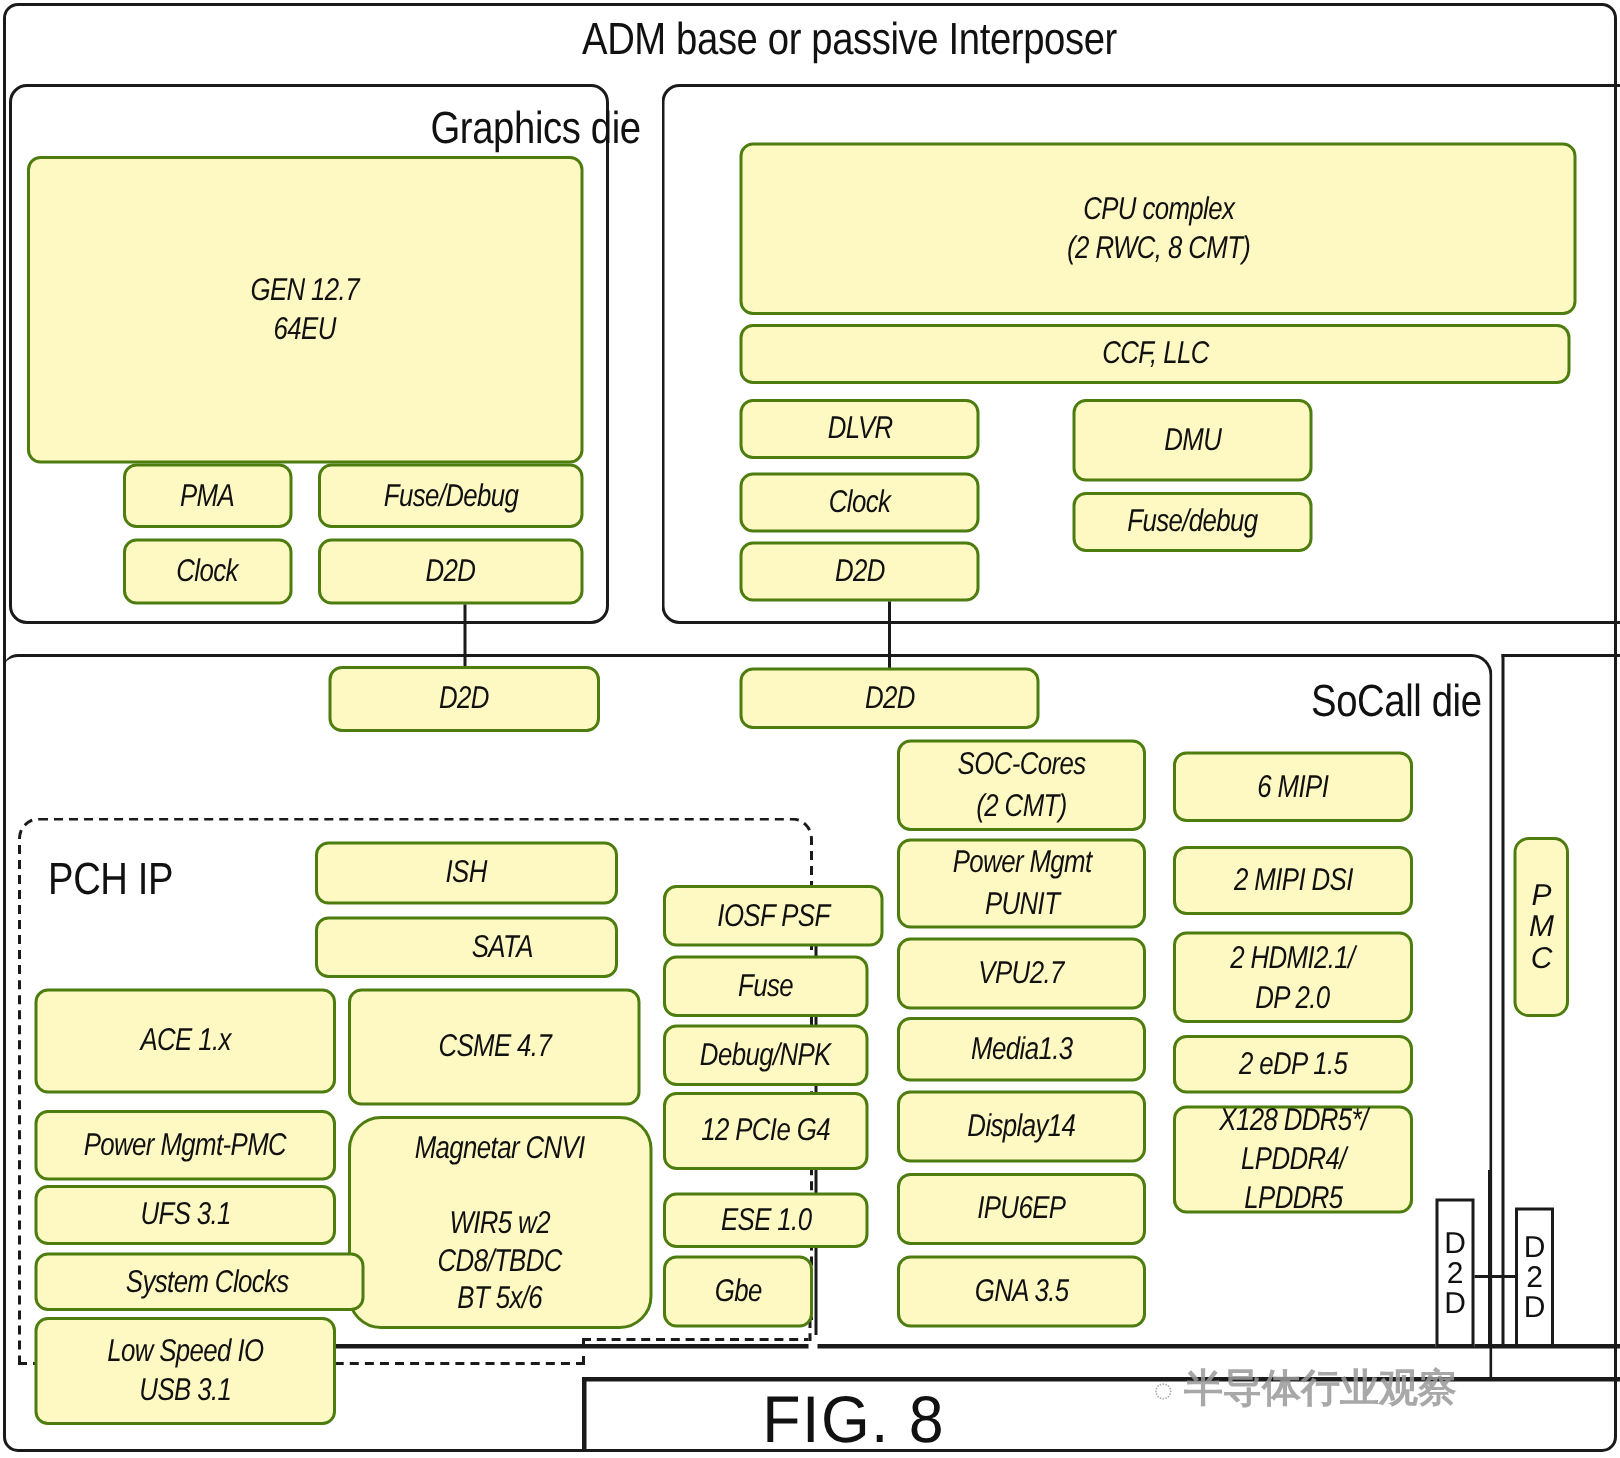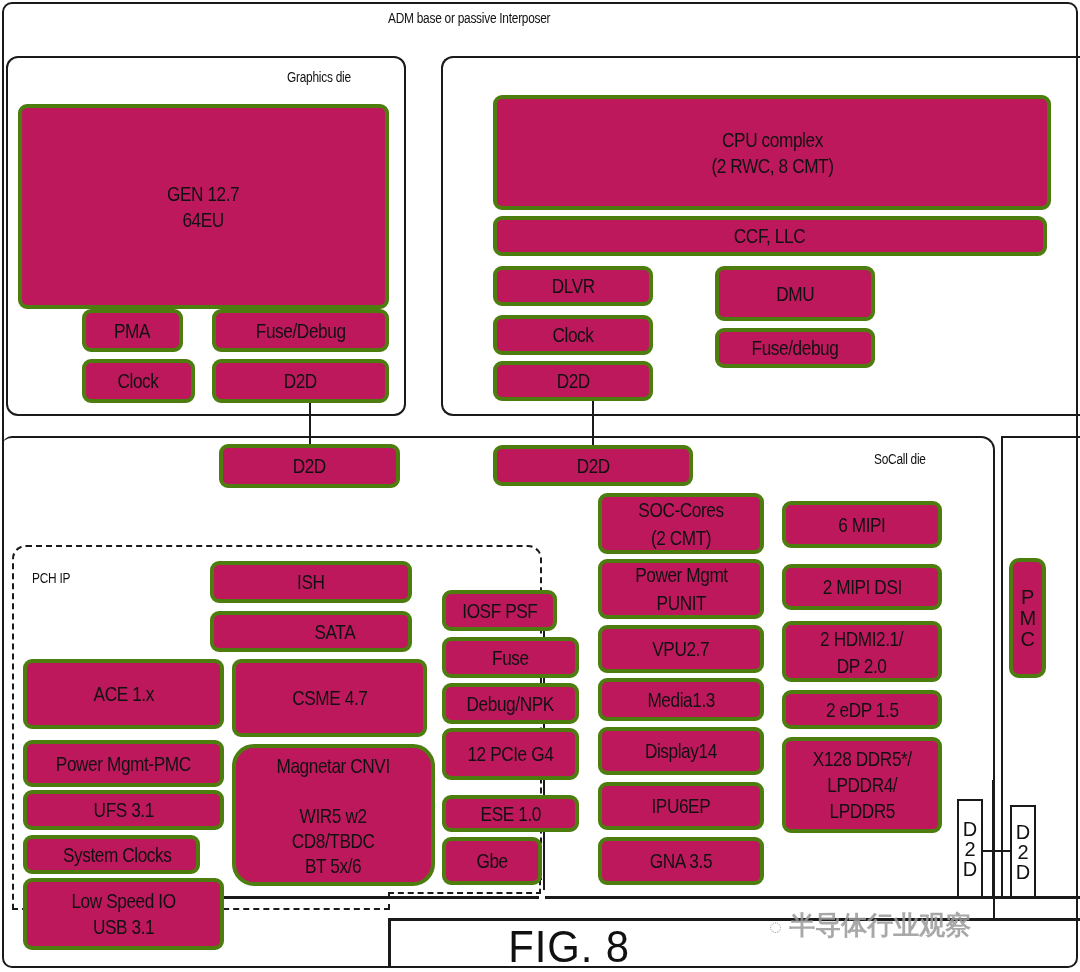--- a/index.html
+++ b/index.html
@@ -1,24 +1,24 @@
 <!DOCTYPE html>
 <html><head>
 <meta charset="utf-8">
 <style>
   html, body { margin: 0; padding: 0; background: #ffffff; }
   body { width: 1080px; height: 972px; position: relative; overflow: hidden;
          font-family: "Liberation Sans", "DejaVu Sans", sans-serif; color: #111; }
   .abs { position: absolute; box-sizing: border-box; }
   .frame { border: 2.5px solid #1a1a1a; border-radius: 12px; background: transparent; }
-  .blk { border: 4px solid #4d7c0f; border-radius: 9px; background: #be185d;
+  .blk { border: 2px solid #4d7c0f; border-radius: 9px; background: #fef9c3;
          display: flex; align-items: center; justify-content: center; text-align: center;
-         font-size: 21px; line-height: 26px; letter-spacing: -0.5px; transform-origin: center; }
+         font-size: 21px; line-height: 26px; letter-spacing: -0.5px; transform-origin: center; font-style: italic; }
   .blk span { display: block; transform: scaleX(0.82); white-space: pre-line; }
-  .lbl { font-size: 14px; letter-spacing: -0.3px; white-space: nowrap; }
+  .lbl { font-size: 30px; letter-spacing: -0.3px; white-space: nowrap; }
   .lbl span { display: inline-block; transform: scaleX(0.85); transform-origin: left center; }
   .dashed { border: 2.5px dashed #1a1a1a; border-radius: 14px; }
   .line { background: #1a1a1a; }
   .vtext { display: flex; flex-direction: column; align-items: center; justify-content: center;
            font-size: 20px; line-height: 20px; font-weight: 400; }
   .fig { font-size: 44px; letter-spacing: 1px; }
   .fig span { display: inline-block; transform: scaleX(0.95); }
   .wm { color: #9a9a9a; font-size: 26px; opacity: 0.85; white-space: nowrap; }
 </style>
 </head>
@@ -26,21 +26,21 @@
 
 <div class="abs frame" style="left:2px; top:2px; width:1076px; height:966px; border-radius:10px;"></div>
 <div class="abs lbl" style="left:388px; top:10px;"><span>ADM base or passive Interposer</span></div>
 
 <div class="abs frame" style="left:6px; top:56px; width:400px; height:360px;"></div>
 <div class="abs lbl" style="left:287px; top:69px;"><span>Graphics die</span></div>
 <div class="abs blk" style="left:18px; top:104px; width:371px; height:205px;">
     <span>GEN 12.7
 64EU</span>
   </div>
-<div class="abs blk" style="left:82px; top:309px; width:101px; height:43px;">
+<div class="abs blk" style="left:82px; top:309px; width:113px; height:43px;">
     <span>PMA</span>
   </div>
 <div class="abs blk" style="left:212px; top:309px; width:177px; height:43px;">
     <span>Fuse/Debug</span>
   </div>
 <div class="abs blk" style="left:82px; top:359px; width:113px; height:44px;">
     <span>Clock</span>
   </div>
 <div class="abs blk" style="left:212px; top:359px; width:177px; height:44px;">
     <span>D2D</span>
@@ -115,30 +115,30 @@
 <div class="abs blk" style="left:232px; top:744px; width:203px; height:142px; border-radius:22px;">
     <span style="line-height:25px;">Magnetar CNVI
 
 WIR5 w2
 CD8/TBDC
 BT 5x/6</span>
   </div>
 <div class="abs blk" style="left:23px; top:790px; width:201px; height:40px;">
     <span>UFS 3.1</span>
   </div>
-<div class="abs blk" style="left:23px; top:835px; width:177px; height:39px;padding-left:11px;">
+<div class="abs blk" style="left:23px; top:835px; width:220px; height:39px;padding-left:11px;">
     <span>System Clocks</span>
   </div>
 <div class="abs blk" style="left:23px; top:878px; width:201px; height:72px;">
     <span>Low Speed IO
 USB 3.1</span>
   </div>
 
 <div class="abs line" style="left:543px; top:590px; width:2px; height:300px;"></div>
-<div class="abs blk" style="left:442px; top:590px; width:115px; height:41px;">
+<div class="abs blk" style="left:442px; top:590px; width:147px; height:41px;">
     <span>IOSF PSF</span>
   </div>
 <div class="abs blk" style="left:442px; top:637px; width:137px; height:41px;">
     <span>Fuse</span>
   </div>
 <div class="abs blk" style="left:442px; top:683px; width:137px; height:41px;text-align:center;">
     <span>Debug/NPK</span>
   </div>
 <div class="abs blk" style="left:442px; top:728px; width:137px; height:52px;">
     <span>12 PCIe G4</span>
@@ -180,21 +180,21 @@
 <div class="abs blk" style="left:782px; top:564px; width:160px; height:46px;">
     <span>2 MIPI DSI</span>
   </div>
 <div class="abs blk" style="left:782px; top:621px; width:160px; height:61px;">
     <span style="line-height:27px;">2 HDMI2.1/
 DP 2.0</span>
   </div>
 <div class="abs blk" style="left:782px; top:690px; width:160px; height:39px;">
     <span>2 eDP 1.5</span>
   </div>
-<div class="abs blk" style="left:782px; top:737px; width:160px; height:96px;">
+<div class="abs blk" style="left:782px; top:737px; width:160px; height:72px;">
     <span style="line-height:26px;">X128 DDR5*/
 LPDDR4/
 LPDDR5</span>
   </div>
 
 <div class="abs vtext" style="left:957px; top:799px; width:26px; height:99px; border:2px solid #1a1a1a; background:#fff;">
     <span style="white-space:pre-line; text-align:center;">D
 2
 D</span>
   </div>

